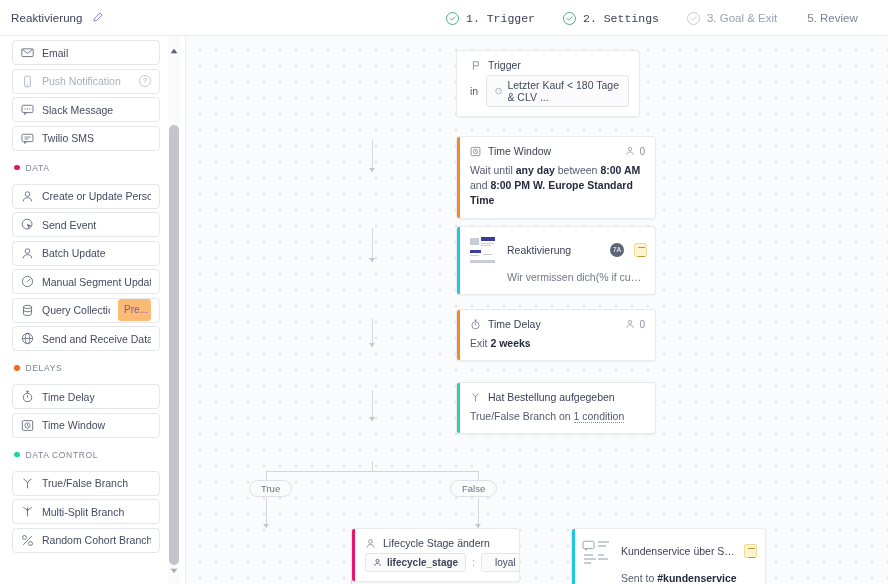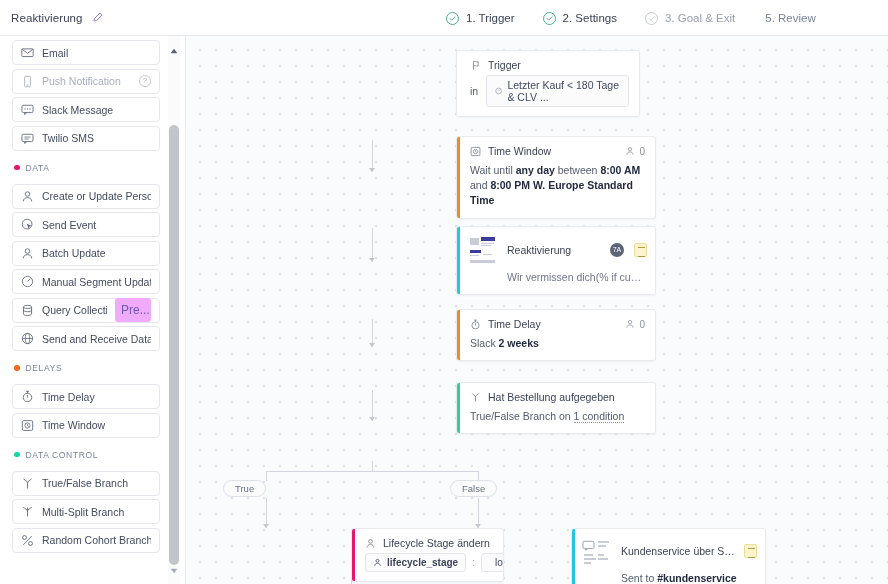--- a/index.html
+++ b/index.html
@@ -38,21 +38,21 @@
   }
   .step {
     display: flex; align-items: center; gap: 7px;
     height: 36px; padding: 0 14px;
     position: relative;
     cursor: pointer;
   }
   .step-label {
     font-size: 11.5px; color: #4a5169; white-space: nowrap;
   }
-  .step.done .step-label { color: #3c4257; }
+  .step.done .step-label { color: #3c4257; font-family: Liberation Mono, monospace; }
   .step.inactive .step-label { color: #9aa0b0; }
   .step.current .step-label { color: #252b3f; font-weight: 700; }
   .step.current::after {
     content: ""; position: absolute; left: 6px; right: 6px; bottom: 0;
     height: 2.5px; background: #7c5cd6; border-radius: 2px;
   }
   .step.plain { padding-left: 16px; }
   .check {
     width: 13px; height: 13px; border-radius: 50%;
     border: 1.3px solid #4bae8f;
@@ -89,21 +89,21 @@
   .sb-item .lbl { flex: 1 1 auto; white-space: nowrap; overflow: hidden; }
   .sb-icon { width: 13px; height: 13px; flex: 0 0 auto; display: block; }
   .sb-group {
     display: flex; align-items: center; gap: 6px;
     height: 22px; margin: 6px 0 5px 2px;
     font-size: 8.5px; letter-spacing: 0.65px;
     color: #7d8494; font-weight: 400;
   }
   .dot { width: 5.5px; height: 5.5px; border-radius: 50%; flex: 0 0 auto; }
   .badge-pre {
-    font-size: 12px; color: #6f5ab8; background: #f0abfc;
+    font-size: 10px; color: #6f5ab8; background: #fdba74;
     border-radius: 3px; padding: 6px 6px; line-height: 1;
     max-width: 40px; overflow: hidden;
   }
   .help-ico {
     width: 12px; height: 12px; border-radius: 50%;
     border: 1px solid #c6cad4; color: #a9aebb;
     font-size: 8px; line-height: 10px; text-align: center;
     flex: 0 0 auto;
   }
 
@@ -537,41 +537,41 @@
       <span class="title">Time Delay</span>
       <span class="people">
         <svg width="10" height="10" viewBox="0 0 16 16">
           <circle cx="8" cy="5" r="2.7" fill="none" stroke="#8a90a0" stroke-width="1.2"></circle>
           <path d="M3 14c0-2.8 2.2-4.5 5-4.5S13 11.2 13 14" fill="none" stroke="#8a90a0" stroke-width="1.2"></path>
         </svg>
         <span>0</span>
       </span>
     </div>
     <div class="node-body">
-      <span>Slack </span><b>2 weeks</b>
+      <span>Exit </span><b>2 weeks</b>
     </div>
   </div>
 
   <div class="node" style="left:270px; top:346px; width:200px;">
     <div class="accent" style="background:#2fcf9e"></div>
     <div class="node-head">
       <svg width="11" height="11" viewBox="0 0 16 16">
         <path d="M8 14V8M8 8C8 4 4.5 5 3.2 2M8 8c0-4 3.5-3 4.8-6" fill="none" stroke="#70768a" stroke-width="1.1"></path>
       </svg>
       <span class="title">Hat Bestellung aufgegeben</span>
     </div>
     <div class="node-body">
       <span>True/False Branch on </span><span class="underline-link">1 condition</span>
     </div>
   </div>
 
-  <div class="branch-pill" style="left:37px; top:444px;">True</div>
+  <div class="branch-pill" style="left:63px; top:444px;">True</div>
   <div class="branch-pill" style="left:264px; top:444px;">False</div>
 
-  <div class="node" style="left:165px; top:492px; width:153px;">
+  <div class="node" style="left:165px; top:492px; width:169px;">
     <div class="accent" style="background:#e2186b"></div>
     <div class="node-head">
       <svg width="11" height="11" viewBox="0 0 16 16">
         <circle cx="8" cy="5" r="2.7" fill="none" stroke="#70768a" stroke-width="1.1"></circle>
         <path d="M3 14c0-2.8 2.2-4.5 5-4.5S13 11.2 13 14" fill="none" stroke="#70768a" stroke-width="1.1"></path>
       </svg>
       <span class="title">Lifecycle Stage ändern</span>
     </div>
     <div style="display:flex; align-items:center; gap:6px; padding:2px 10px 9px 13px;">
       <span class="tag-pill">

